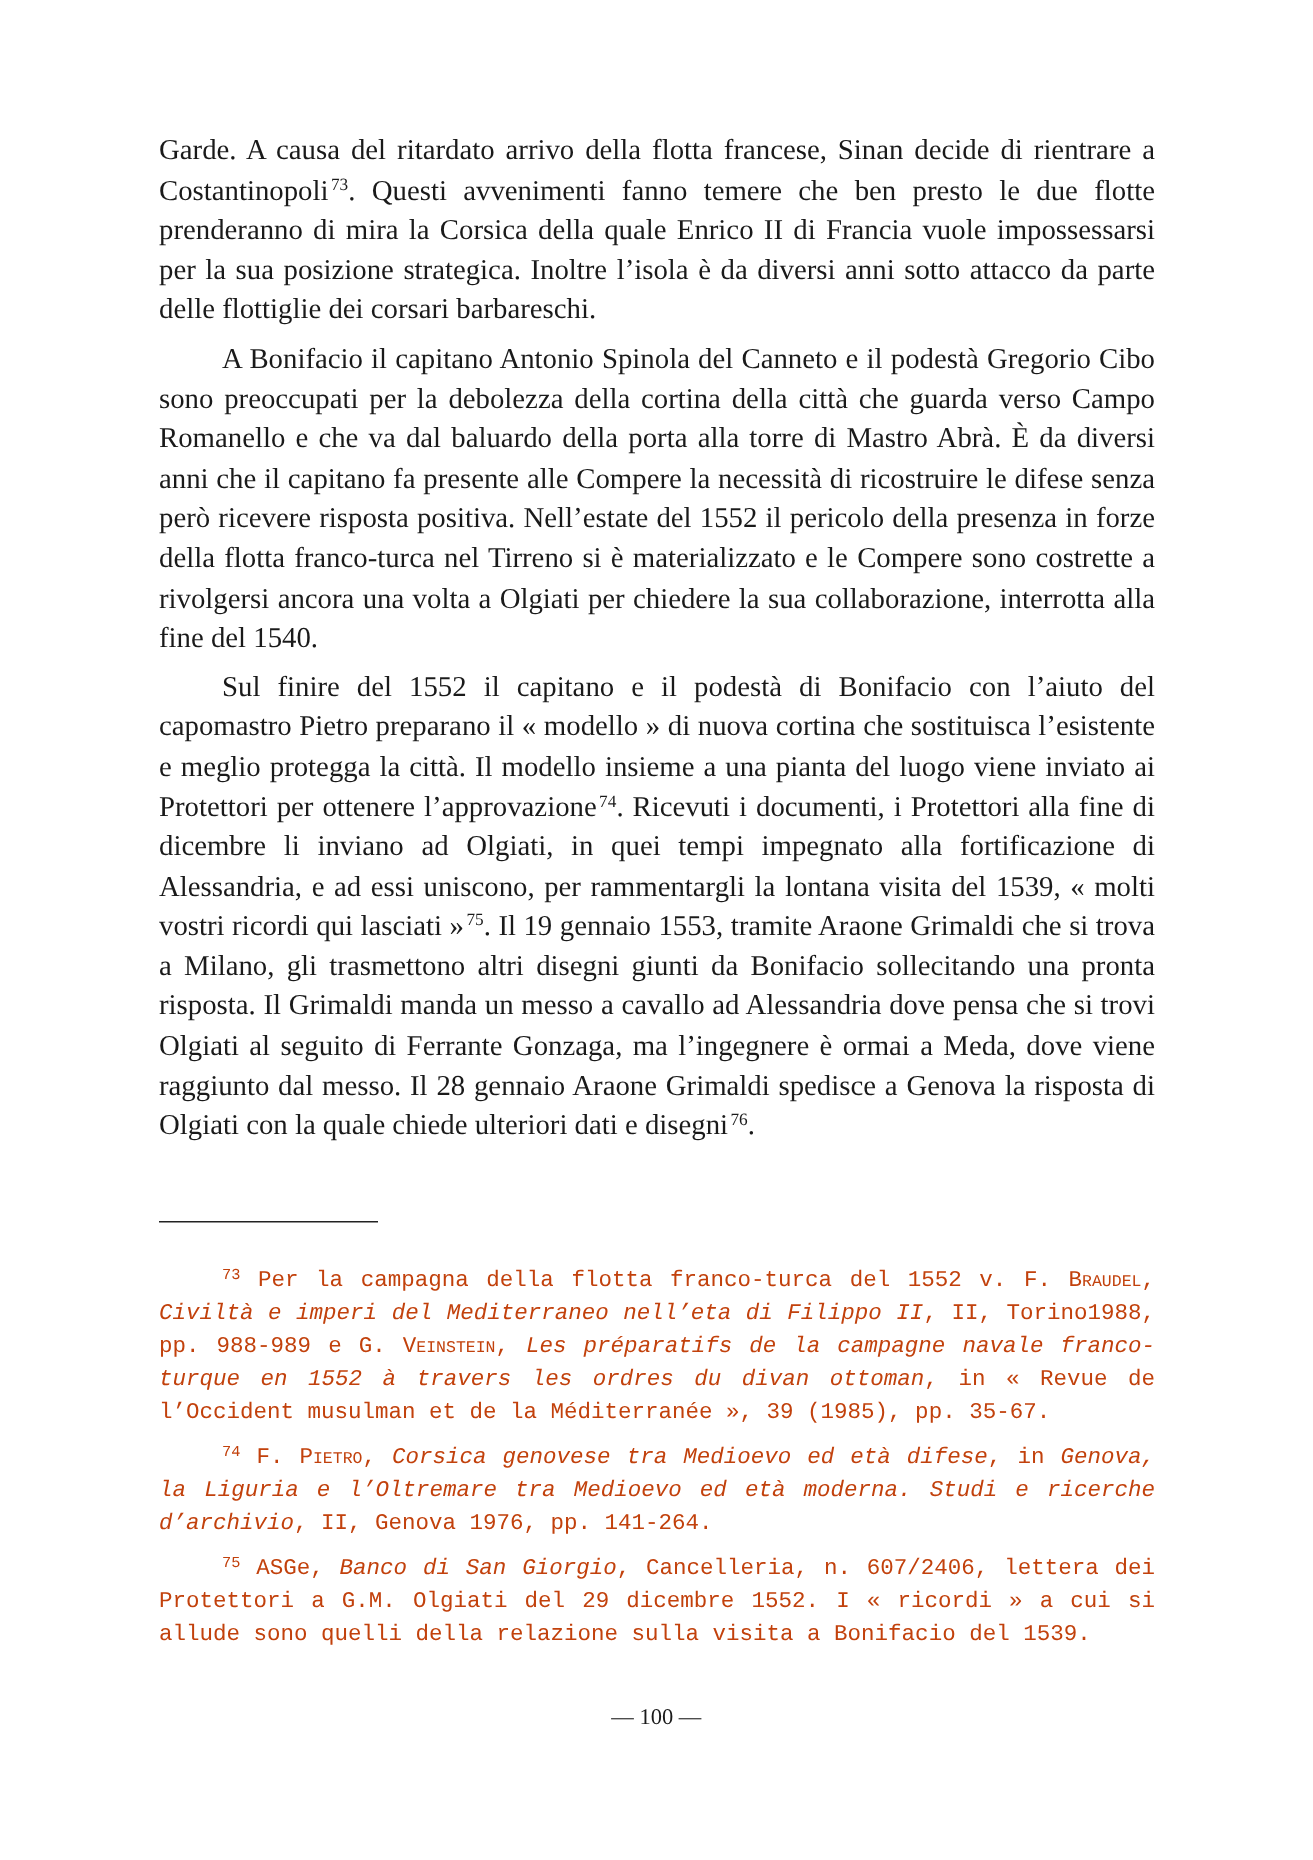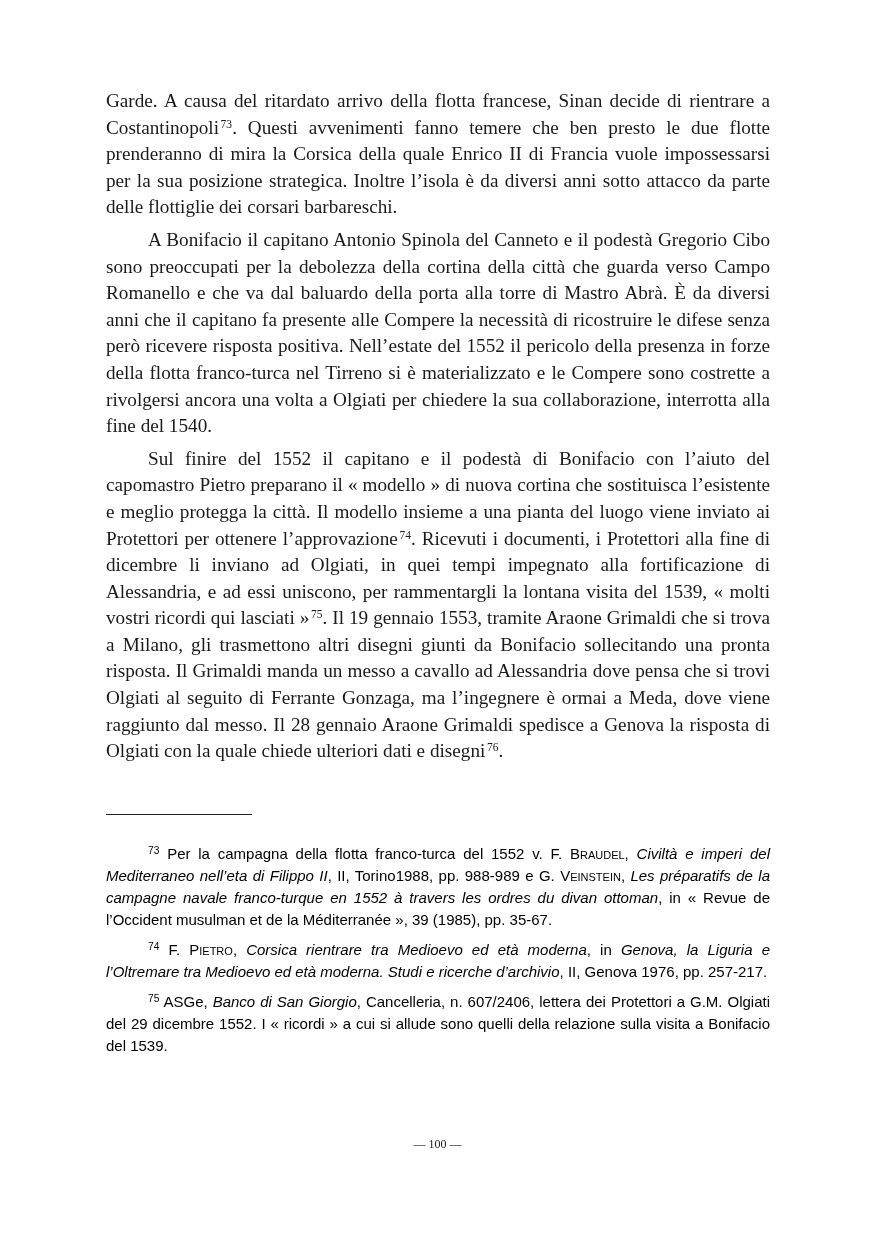--- a/index.html
+++ b/index.html
@@ -10,47 +10,47 @@
     font-family: "Liberation Serif", "DejaVu Serif", serif;
     font-size: 19.2px; line-height: 26.6px; color: #1a1a1a;
     text-align: justify; hyphens: manual;
   }
   .para { margin: 0 0 6px 0; }
   .para.indent { text-indent: 42px; }
   sup.fn { font-size: 0.6em; vertical-align: 0.55em; line-height: 0; }
   .sep { position: absolute; left: 106px; top: 814px; width: 146px; height: 0; border-top: 1px solid #222; }
   .notes {
     position: absolute; left: 106px; top: 843px; width: 664px;
-    font-family: Liberation Sans, sans-serif;
-    font-size: 15px; line-height: 22px; color: #000000; text-align: justify;
+    font-family: Liberation Mono, monospace;
+    font-size: 15px; line-height: 22px; color: #c2410c; text-align: justify;
   }
   .note { margin: 0 0 8px 0; text-indent: 42px; }
   .note sup { font-size: 0.68em; vertical-align: 0.45em; line-height: 0; }
   .it { font-style: italic; }
   .sc { font-variant: small-caps; }
   .folio {
     position: absolute; left: 0; width: 875px; top: 1137px; text-align: center;
-    font-family: "Liberation Serif", "DejaVu Serif", serif; font-size: 12px; color: #1a1a1a;
+    font-family: "Liberation Serif", "DejaVu Serif", serif; font-size: 15px; color: #1a1a1a;
   }
 </style>
 </head>
 <body>
 
 <div class="page">
   <div class="text-block">
     <p class="para"><span>Garde. A causa del ritardato arrivo della flotta francese, Sinan decide di rientrare a Costantinopoli</span> <sup class="fn">73</sup><span>. Questi avvenimenti fanno temere che ben presto le due flotte prenderanno di mira la Corsica della quale Enrico II di Francia vuole impossessarsi per la sua posizione strategica. Inoltre l’isola è da diversi anni sotto attacco da parte delle flottiglie dei corsari barbareschi.</span></p>
     <p class="para indent">A Bonifacio il capitano Antonio Spinola del Canneto e il podestà Gregorio Cibo sono preoccupati per la debolezza della cortina della città che guarda verso Campo Romanello e che va dal baluardo della porta alla torre di Mastro Abrà. È da diversi anni che il capitano fa presente alle Compere la necessità di ricostruire le difese senza però ricevere risposta positiva. Nell’estate del 1552 il pericolo della presenza in forze della flotta franco-turca nel Tirreno si è materializzato e le Compere sono costrette a rivolgersi ancora una volta a Olgiati per chiedere la sua collaborazione, interrotta alla fine del 1540.</p>
     <p class="para indent"><span>Sul finire del 1552 il capitano e il podestà di Bonifacio con l’aiuto del capomastro Pietro preparano il « modello » di nuova cortina che sostituisca l’esistente e meglio protegga la città. Il modello insieme a una pianta del luogo viene inviato ai Protettori per ottenere l’approvazione</span> <sup class="fn">74</sup><span>. Ricevuti i documenti, i Protettori alla fine di dicembre li inviano ad Olgiati, in quei tempi impegnato alla fortificazione di Alessandria, e ad essi uniscono, per rammentargli la lontana visita del 1539, « molti vostri ricordi qui lasciati »</span> <sup class="fn">75</sup><span>. Il 19 gennaio 1553, tramite Araone Grimaldi che si trova a Milano, gli trasmettono altri disegni giunti da Bonifacio sollecitando una pronta risposta. Il Grimaldi manda un messo a cavallo ad Alessandria dove pensa che si trovi Olgiati al seguito di Ferrante Gonzaga, ma l’ingegnere è ormai a Meda, dove viene raggiunto dal messo. Il 28 gennaio Araone Grimaldi spedisce a Genova la risposta di Olgiati con la quale chiede ulteriori dati e disegni</span> <sup class="fn">76</sup><span>.</span></p>
   </div>
 
   <div class="sep"></div>
 
   <div class="notes">
     <p class="note"><sup>73</sup><span> Per la campagna della flotta franco-turca del 1552 v. F. </span><span class="sc">Braudel</span><span>, </span><span class="it">Civiltà e imperi del Mediterraneo nell’eta di Filippo II</span><span>, II, Torino1988, pp. 988-989 e G. </span><span class="sc">Veinstein</span><span>, </span><span class="it">Les préparatifs de la campagne navale franco-turque en 1552 à travers les ordres du divan ottoman</span><span>, in « Revue de l’Occident musulman et de la Méditerranée », 39 (1985), pp. 35-67.</span></p>
 
-    <p class="note"><sup>74</sup><span> F. </span><span class="sc">Pietro</span><span>, </span><span class="it">Corsica rientrare tra Medioevo ed età moderna</span><span>, in </span><span class="it">Genova, la Liguria e l’Oltremare tra Medioevo ed età moderna. Studi e ricerche d’archivio</span><span>, II, Genova 1976, pp. 257-217.</span></p>
+    <p class="note"><sup>74</sup><span> F. </span><span class="sc">Pietro</span><span>, </span><span class="it">Corsica genovese tra Medioevo ed età difese</span><span>, in </span><span class="it">Genova, la Liguria e l’Oltremare tra Medioevo ed età moderna. Studi e ricerche d’archivio</span><span>, II, Genova 1976, pp. 141-264.</span></p>
 
     <p class="note"><sup>75</sup><span> ASGe, </span><span class="it">Banco di San Giorgio</span><span>, Cancelleria, n. 607/2406, lettera dei Protettori a G.M. Olgiati del 29 dicembre 1552. I « ricordi » a cui si allude sono quelli della relazione sulla visita a Bonifacio del 1539.</span></p>
 
   </div>
 
   <div class="folio">— 100 —</div>
 </div>
 
 </body></html>

